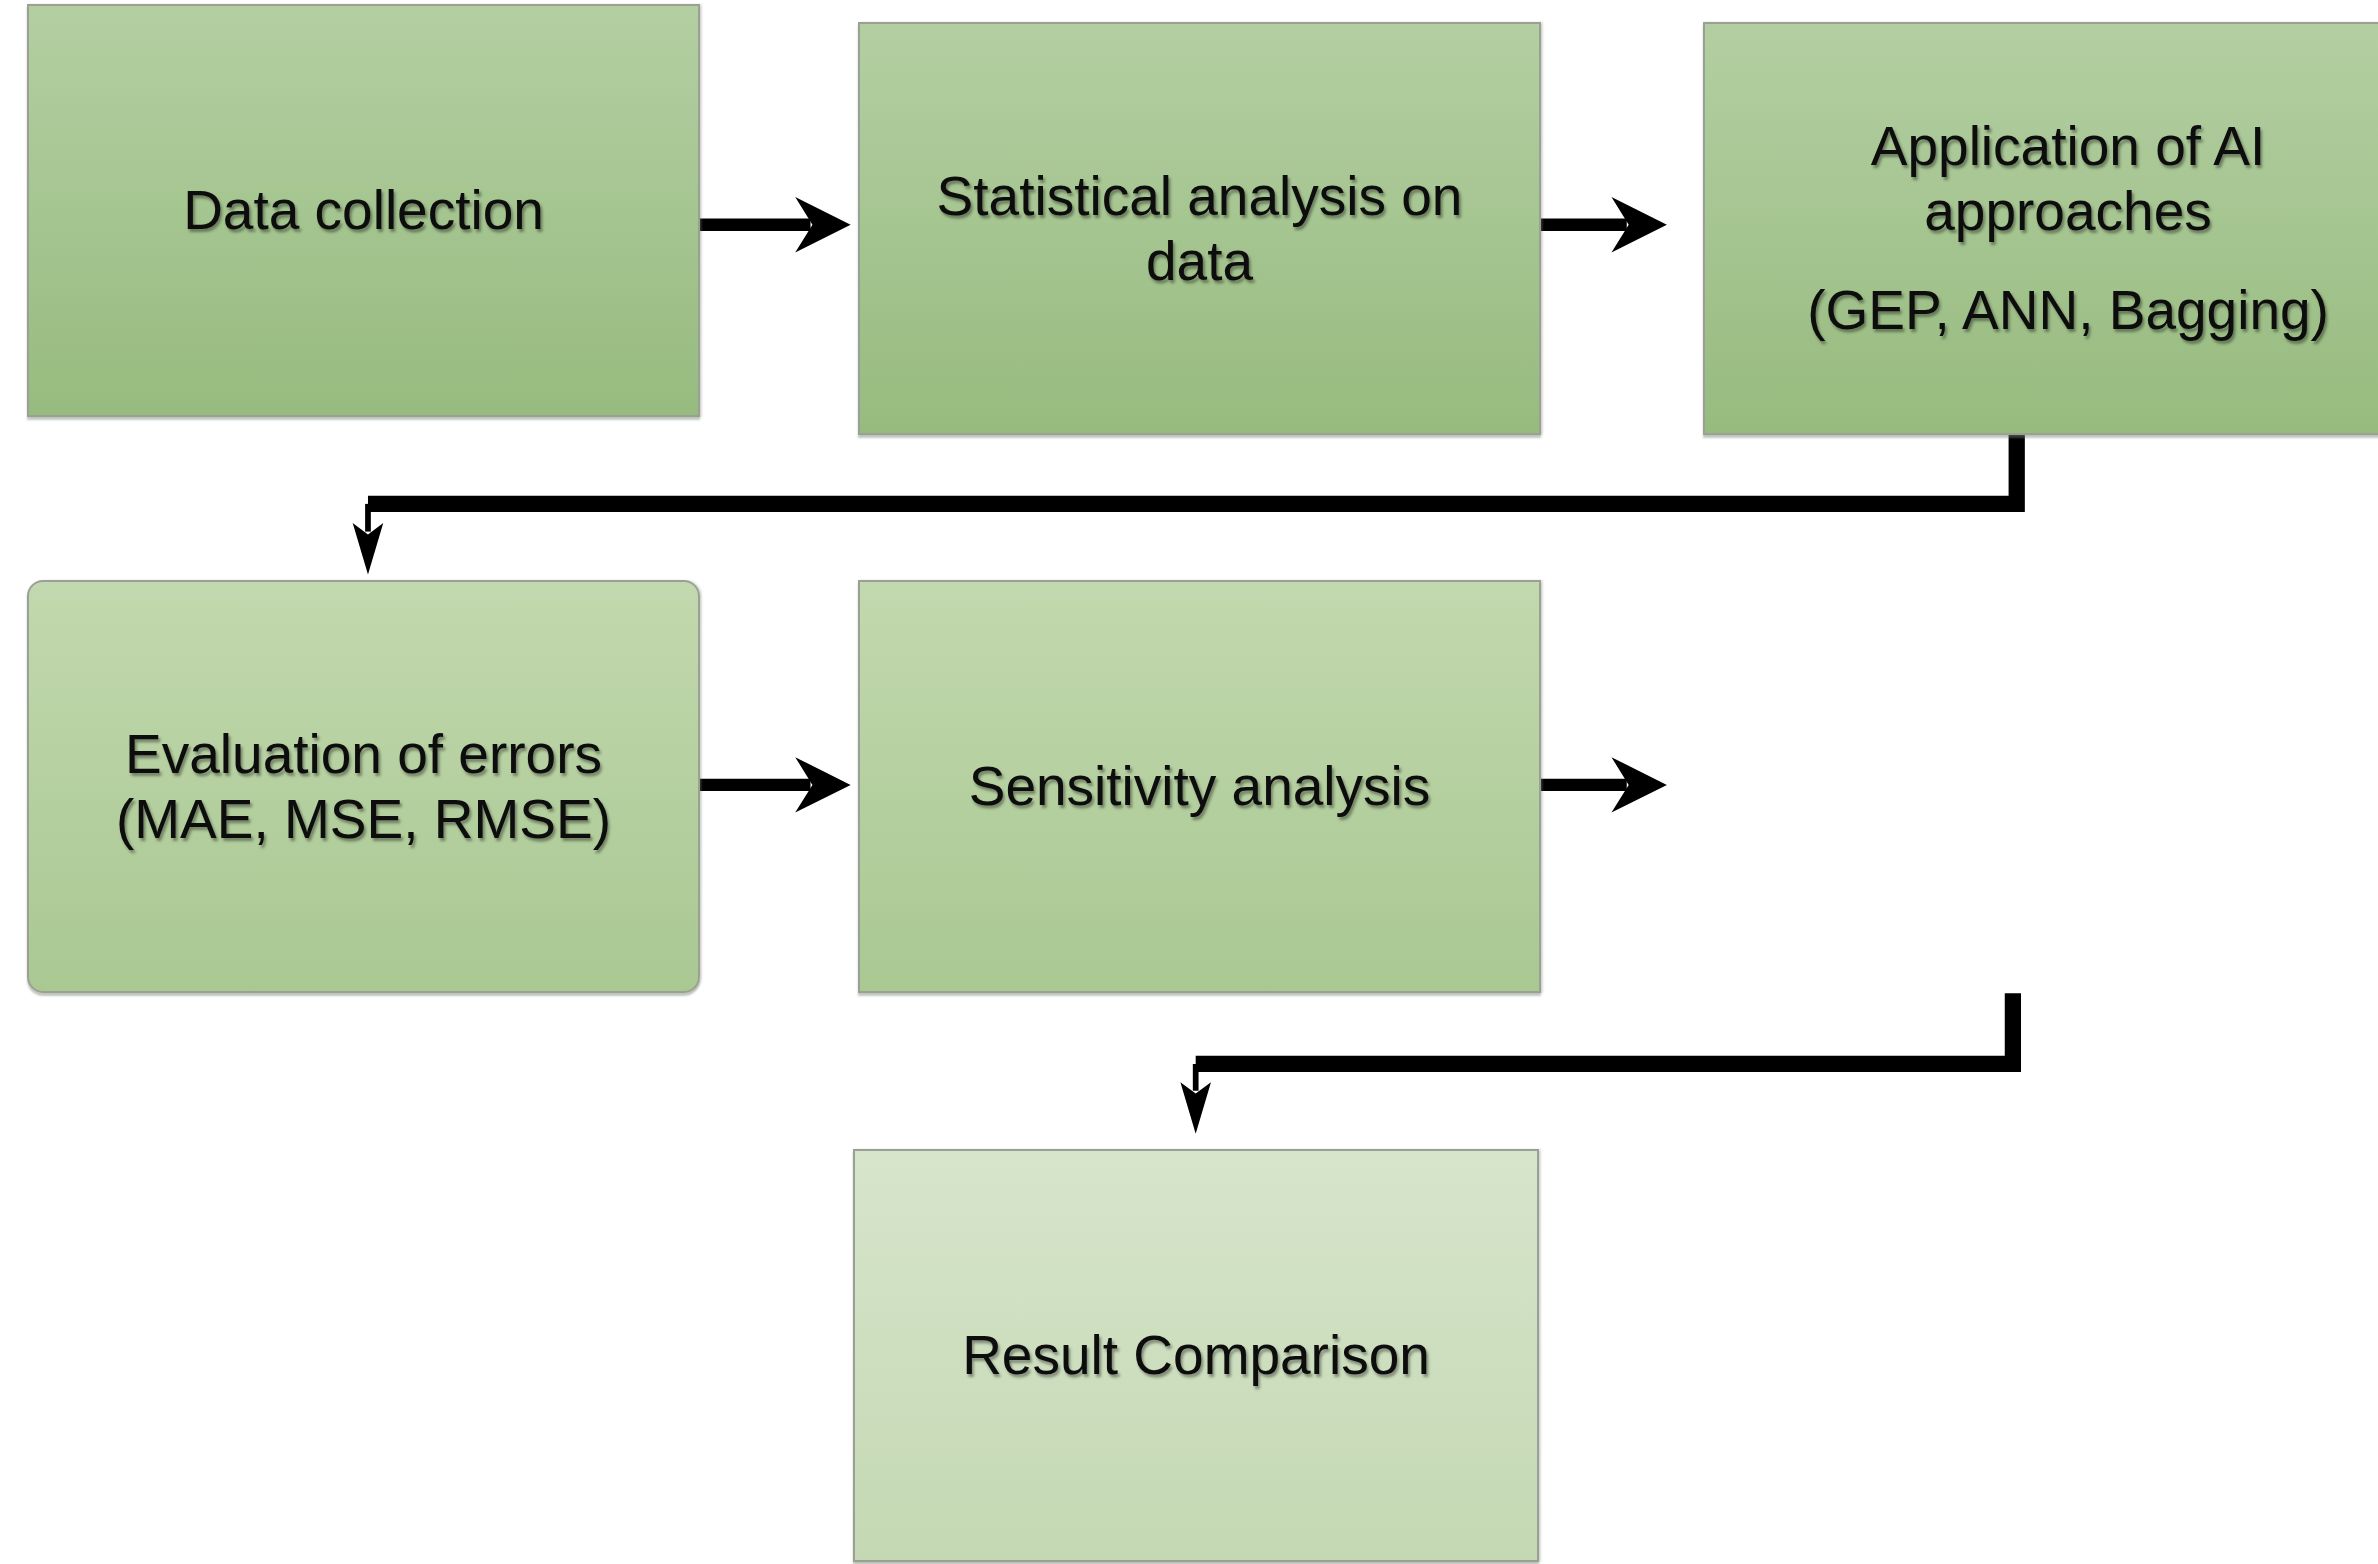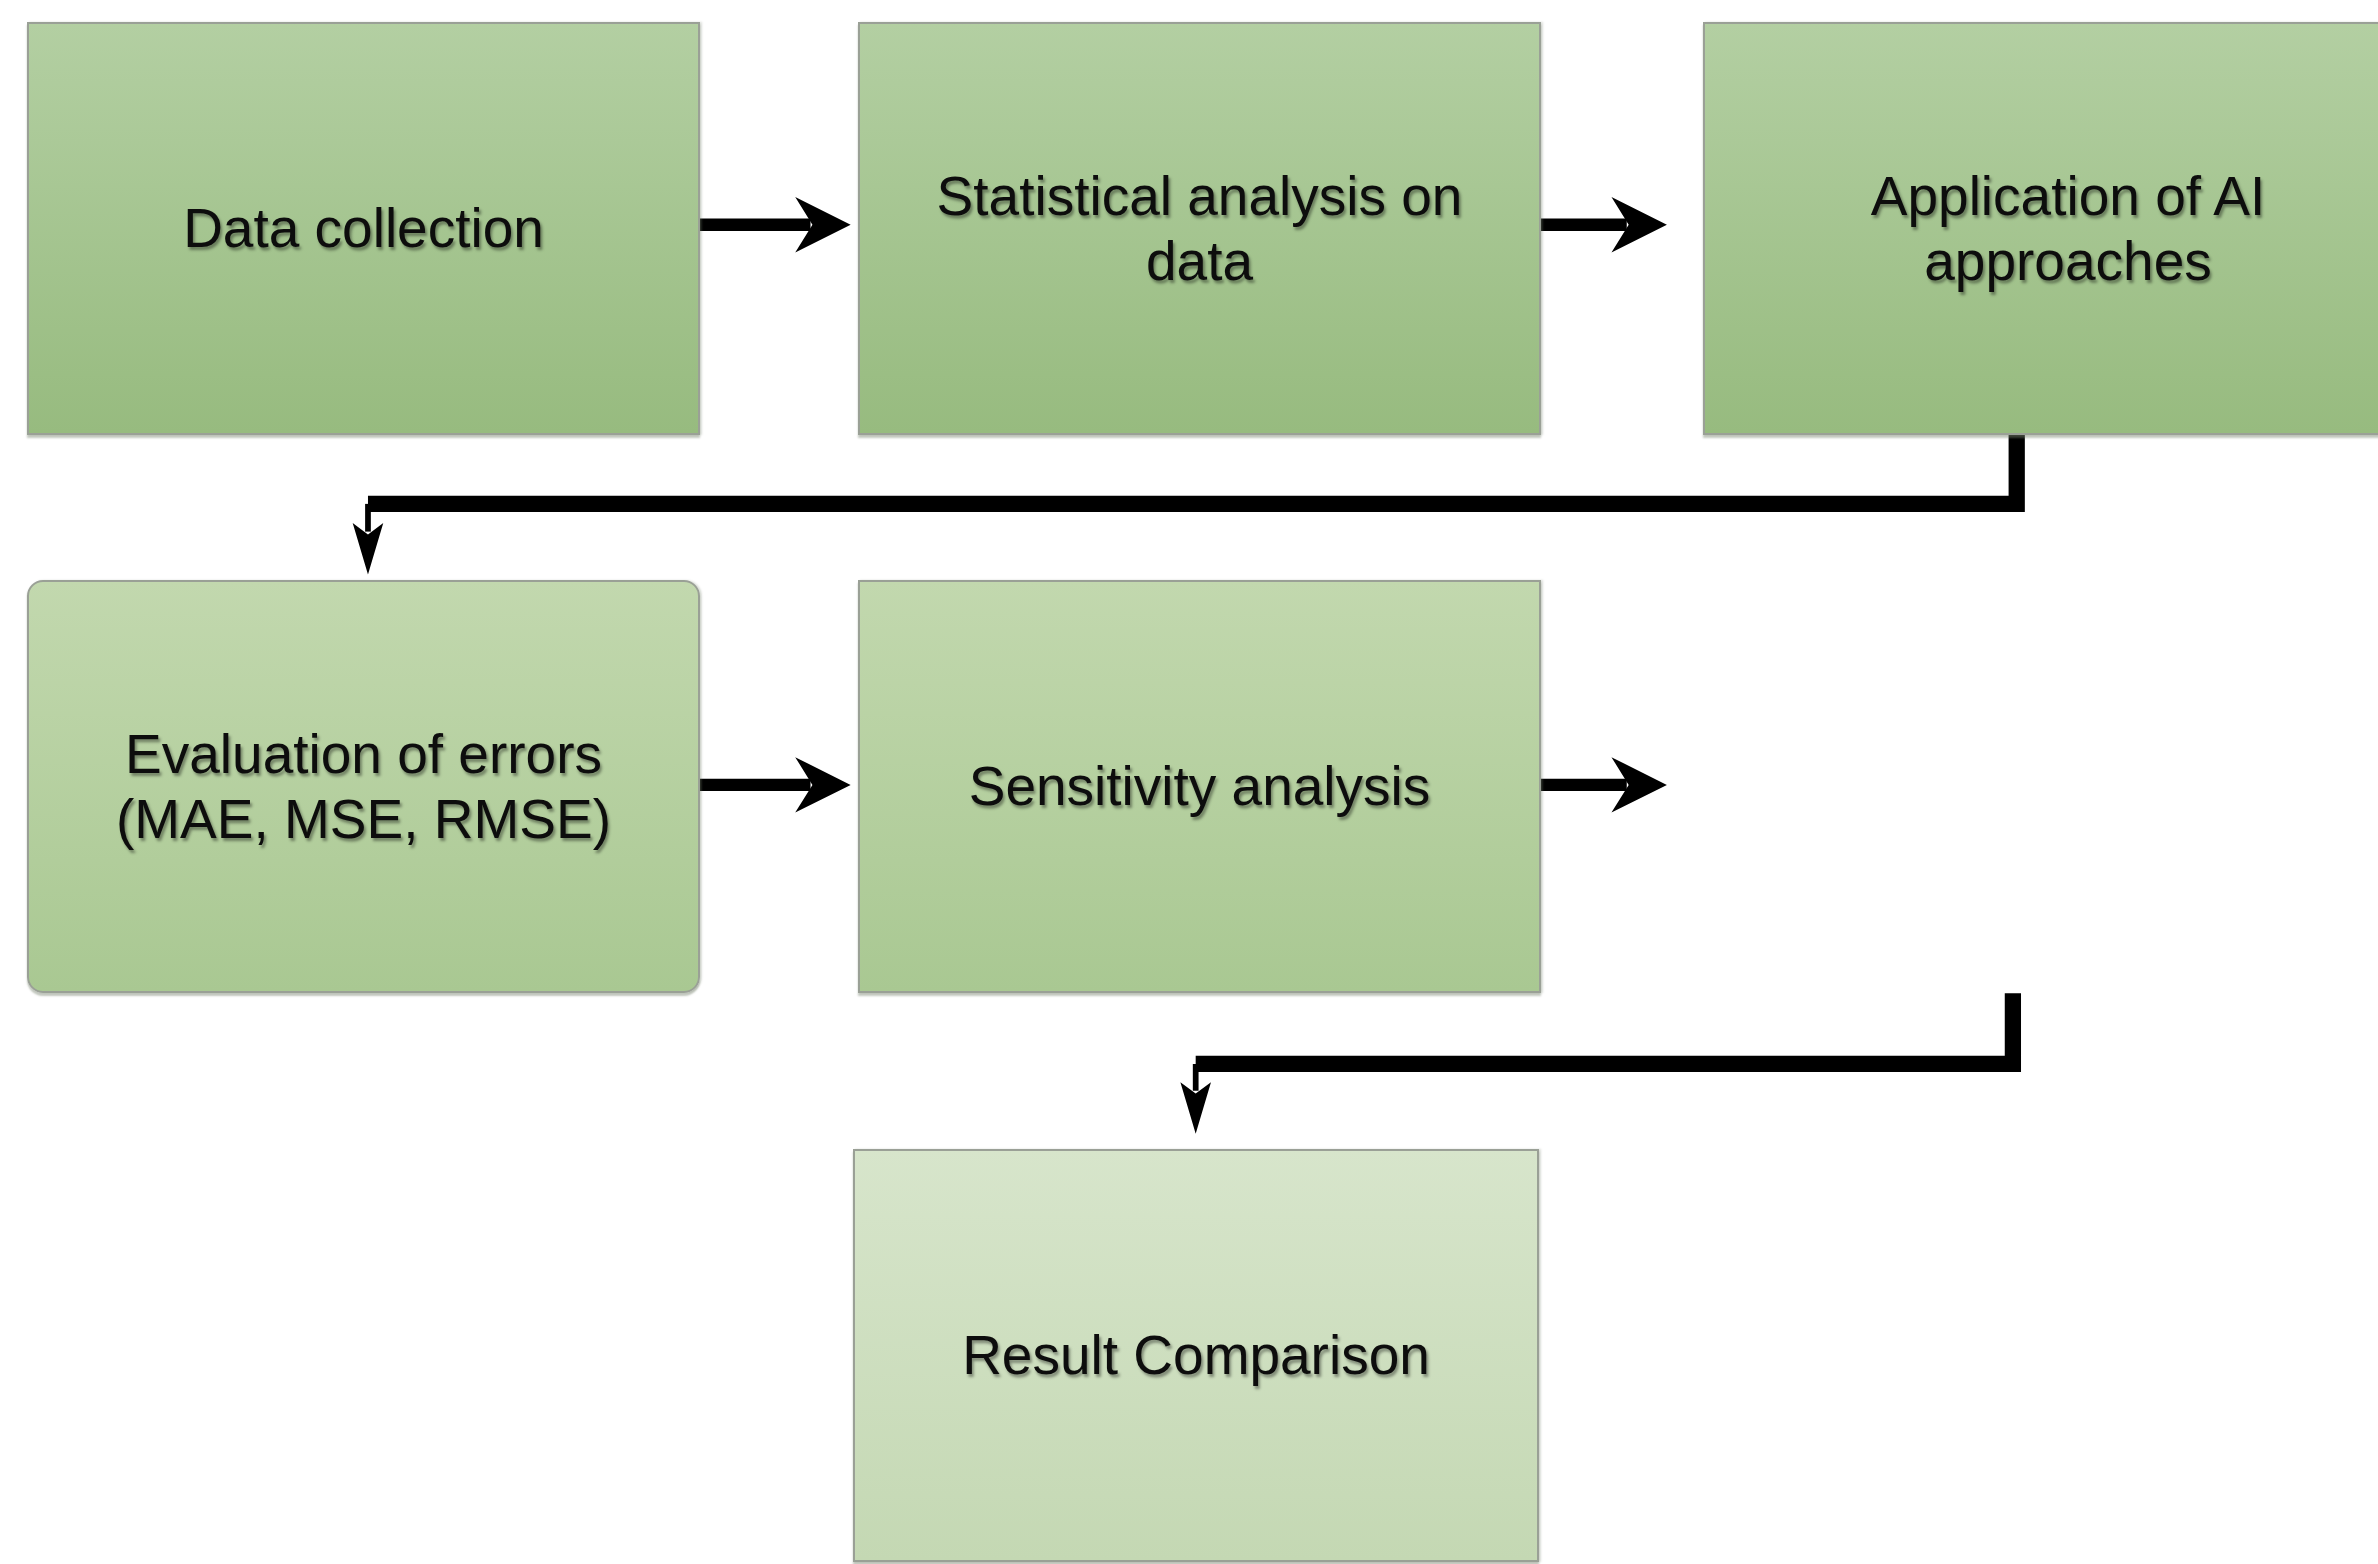--- a/index.html
+++ b/index.html
@@ -64,32 +64,33 @@
       <polygon class="hd" points="1744,821 1686,792 1704,821 1686,850"></polygon>
     </g>
 
     <g>
       <path class="ln" d="M2106,1039 V1113 H1251" stroke-width="17"></path>
       <path class="ln" d="M1251,1113 V1141" stroke-width="6"></path>
       <polygon class="hd" points="1251,1186 1235,1132 1251,1144 1267,1132"></polygon>
     </g>
   </svg>
 
-  <div class="node row1" style="left:27px;top:22px;width:673px;">
+  <div class="node row1" style="left:27px;top:4px;width:673px;">
     <span class="line">Data collection</span>
   </div>
 
   <div class="node row1" style="left:858px;top:22px;width:683px;justify-content:center;">
     <span class="line">Statistical analysis on</span>
     <span class="line">data</span>
   </div>
 
   <div class="node row1" style="left:1671px;top:22px;width:730px;margin-left:32px;">
     <span class="line">Application of AI</span>
     <span class="line">approaches</span>
+    <span class="line para-gap">(GEP, ANN, Bagging)</span>
   </div>
 
   <div class="node row2" style="left:27px;top:580px;width:673px;border-radius:16px;">
     <span class="line">Evaluation of errors</span>
     <span class="line">(MAE, MSE, RMSE)</span>
   </div>
 
   <div class="node row2" style="left:858px;top:580px;width:683px;">
     <span class="line">Sensitivity analysis</span>
   </div>

